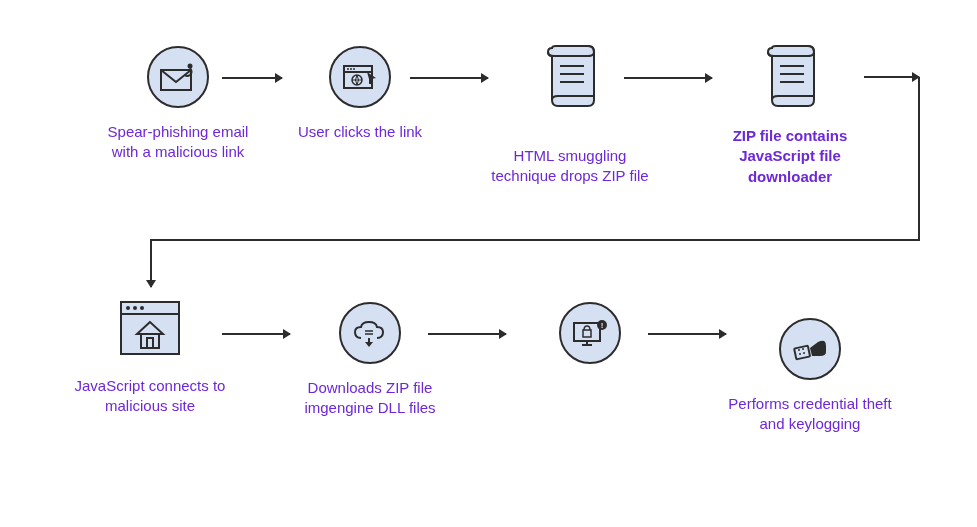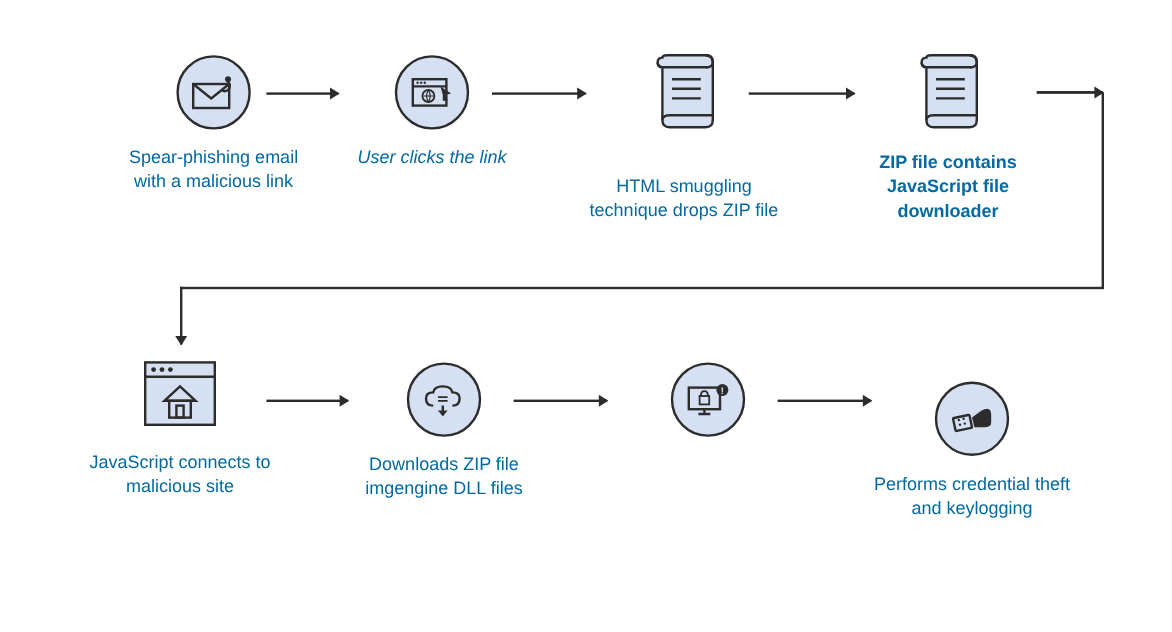--- a/index.html
+++ b/index.html
@@ -26,21 +26,21 @@
     border: 2px solid #2c2c2c;
     display: flex;
     align-items: center;
     justify-content: center;
     margin-bottom: 14px;
   }
   .label {
     text-align: center;
     font-size: 15px;
     line-height: 1.35;
-    color: #0369a1;
+    color: #6d28d9;
     max-width: 170px;
   }
   .label em { font-style: italic; }
   .arrow {
     position: absolute;
     height: 2px;
     background: #2c2c2c;
   }
   .arrow::after {
     content: "";
@@ -77,21 +77,21 @@
     <svg width="36" height="30" viewBox="0 0 36 30">
       <rect x="1" y="8" width="30" height="20" fill="none" stroke="#2c2c2c" stroke-width="2"></rect>
       <polyline points="1,8 16,20 31,8" fill="none" stroke="#2c2c2c" stroke-width="2"></polyline>
       <circle cx="30" cy="4" r="2.5" fill="#2c2c2c"></circle>
       <path d="M30 6 Q33 10 30 13 Q27 15 25 13" fill="none" stroke="#2c2c2c" stroke-width="2"></path>
     </svg>
   </div>
   <div class="label">Spear-phishing email with a malicious link</div>
 </div>
 
-<div class="stage" style="left:270px; top:46px;font-style:italic;">
+<div class="stage" style="left:270px; top:46px;">
   <div class="icon-circle">
     <svg width="36" height="30" viewBox="0 0 36 30">
       <rect x="2" y="4" width="28" height="22" fill="none" stroke="#2c2c2c" stroke-width="2"></rect>
       <line x1="2" y1="10" x2="30" y2="10" stroke="#2c2c2c" stroke-width="2"></line>
       <circle cx="6" cy="7" r="1" fill="#2c2c2c"></circle>
         <circle cx="9" cy="7" r="1" fill="#2c2c2c"></circle>
         <circle cx="12" cy="7" r="1" fill="#2c2c2c"></circle>
       <circle cx="15" cy="18" r="5" fill="none" stroke="#2c2c2c" stroke-width="1.5"></circle>
       <line x1="10" y1="18" x2="20" y2="18" stroke="#2c2c2c" stroke-width="1"></line>
       <path d="M15 13 Q12 18 15 23 Q18 18 15 13" fill="none" stroke="#2c2c2c" stroke-width="1"></path>

